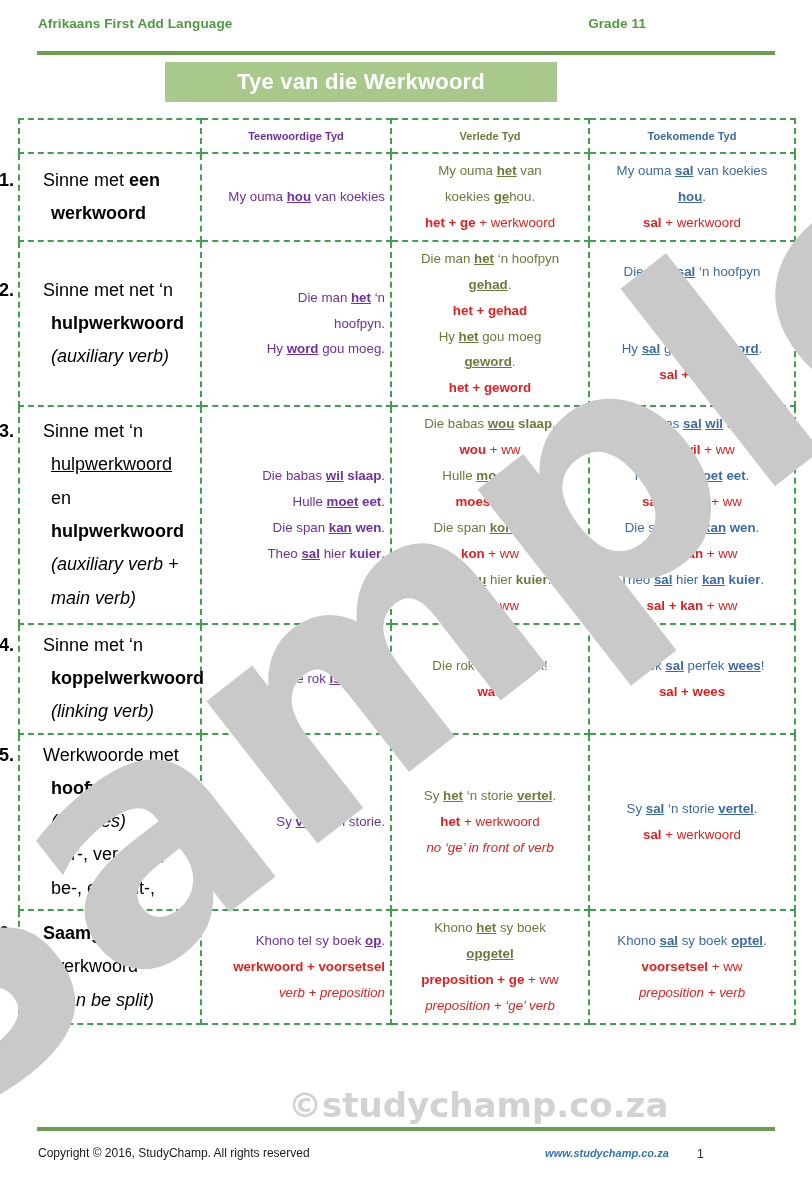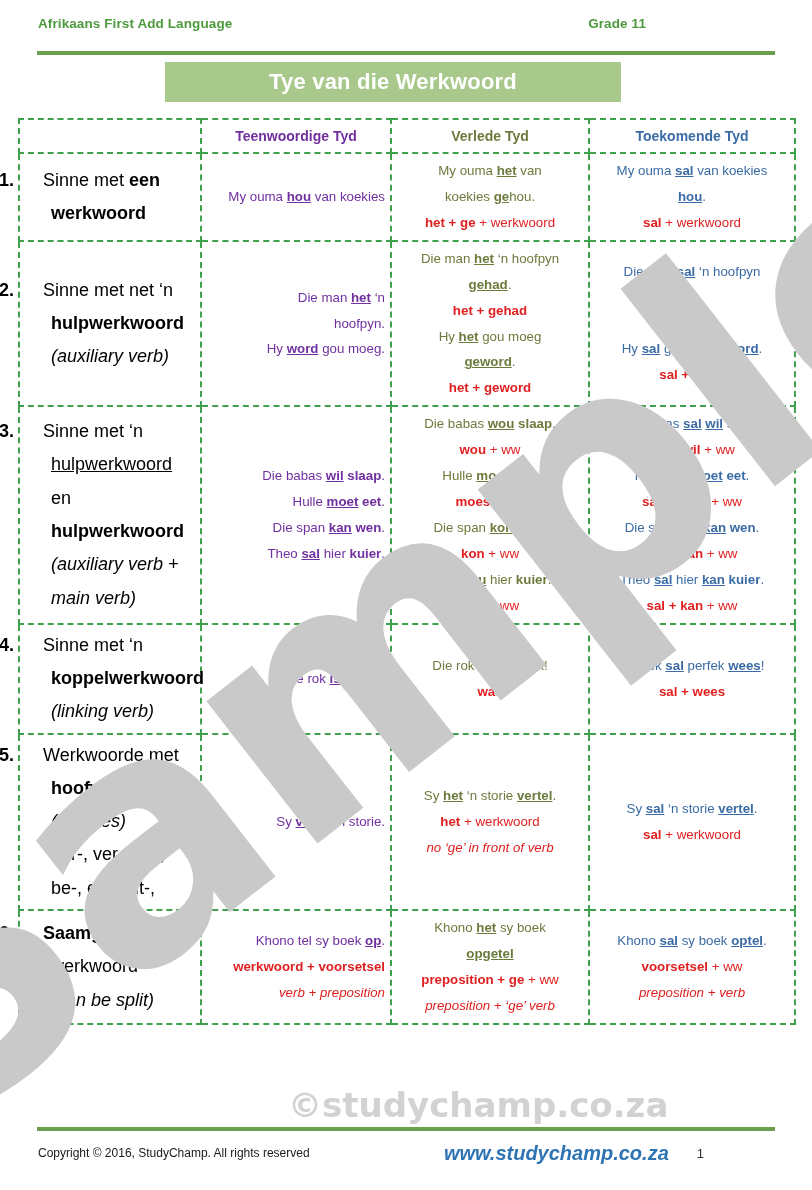--- a/index.html
+++ b/index.html
@@ -19,21 +19,21 @@
     display:flex;align-items:center;justify-content:space-between;
     padding:0 38px;box-sizing:border-box;
   }
   .topbar span{
     color:#4E9A3E;font-weight:bold;font-size:13.5px;letter-spacing:.1px;
   }
   .rule-top{
     position:absolute;left:37px;top:51px;width:738px;height:4px;background:#6B9E4E;
   }
   .title-band{
-    position:absolute;left:165px;top:62px;width:456px;height:40px;
+    position:absolute;left:165px;top:62px;width:392px;height:40px;
     background:#A9C98C;display:flex;align-items:center;justify-content:center;
   }
   .title-band span{
     color:#ffffff;font-weight:bold;font-size:22px;letter-spacing:.2px;
   }
 
   
   .tbl{
     position:absolute;left:18px;top:118px;width:776px;
     border-collapse:collapse;table-layout:fixed;
@@ -43,21 +43,21 @@
     vertical-align:middle;
     padding:4px 5px;
     box-sizing:border-box;
   }
   .c-label{width:182px;}
   .c-pres{width:190px;}
   .c-past{width:198px;}
   .c-fut{width:206px;}
 
   
-  .hdr td{height:34px;text-align:center;font-weight:bold;font-size:14px;padding:2px 4px;}
+  .hdr td{height:34px;text-align:center;font-weight:bold;font-size:11px;padding:2px 4px;}
   .h-pres{color:#7030A0;}
   .h-past{color:#6C7B3C;}
   .h-fut{color:#3B6BA5;}
 
   
   .lbl{font-size:18px;line-height:1.85;color:#000;padding-left:8px;}
   .lbl .num{font-weight:bold;display:inline-block;width:18px;}
   .lbl .ln{display:block;padding-left:26px;text-indent:-26px;}
   .lbl .ln2{display:block;padding-left:26px;}
   .lbl b{font-weight:bold;}
@@ -79,21 +79,21 @@
   
   .rule-bot{
     position:absolute;left:37px;top:1127px;width:738px;height:4px;background:#6B9E4E;
   }
   .foot{
     position:absolute;left:0;top:1135px;width:742px;height:36px;
     display:flex;align-items:center;padding:0 38px;box-sizing:border-box;
   }
   .foot .copy{font-size:12px;color:#1a1a1a;}
   .foot .site{
-    margin-left:auto;color:#2E74B5;font-weight:bold;font-style:italic;font-size:20px;
+    margin-left:auto;color:#2E74B5;font-weight:bold;font-style:italic;font-size:11px;
   }
   .foot .pg{margin-left:28px;font-size:13px;color:#333;}
 
   
   .wm-sample{
     position:absolute;left:0;top:150px;width:812px;height:960px;
     display:flex;align-items:center;justify-content:center;
     pointer-events:none;
   }
   .wm-sample span{

